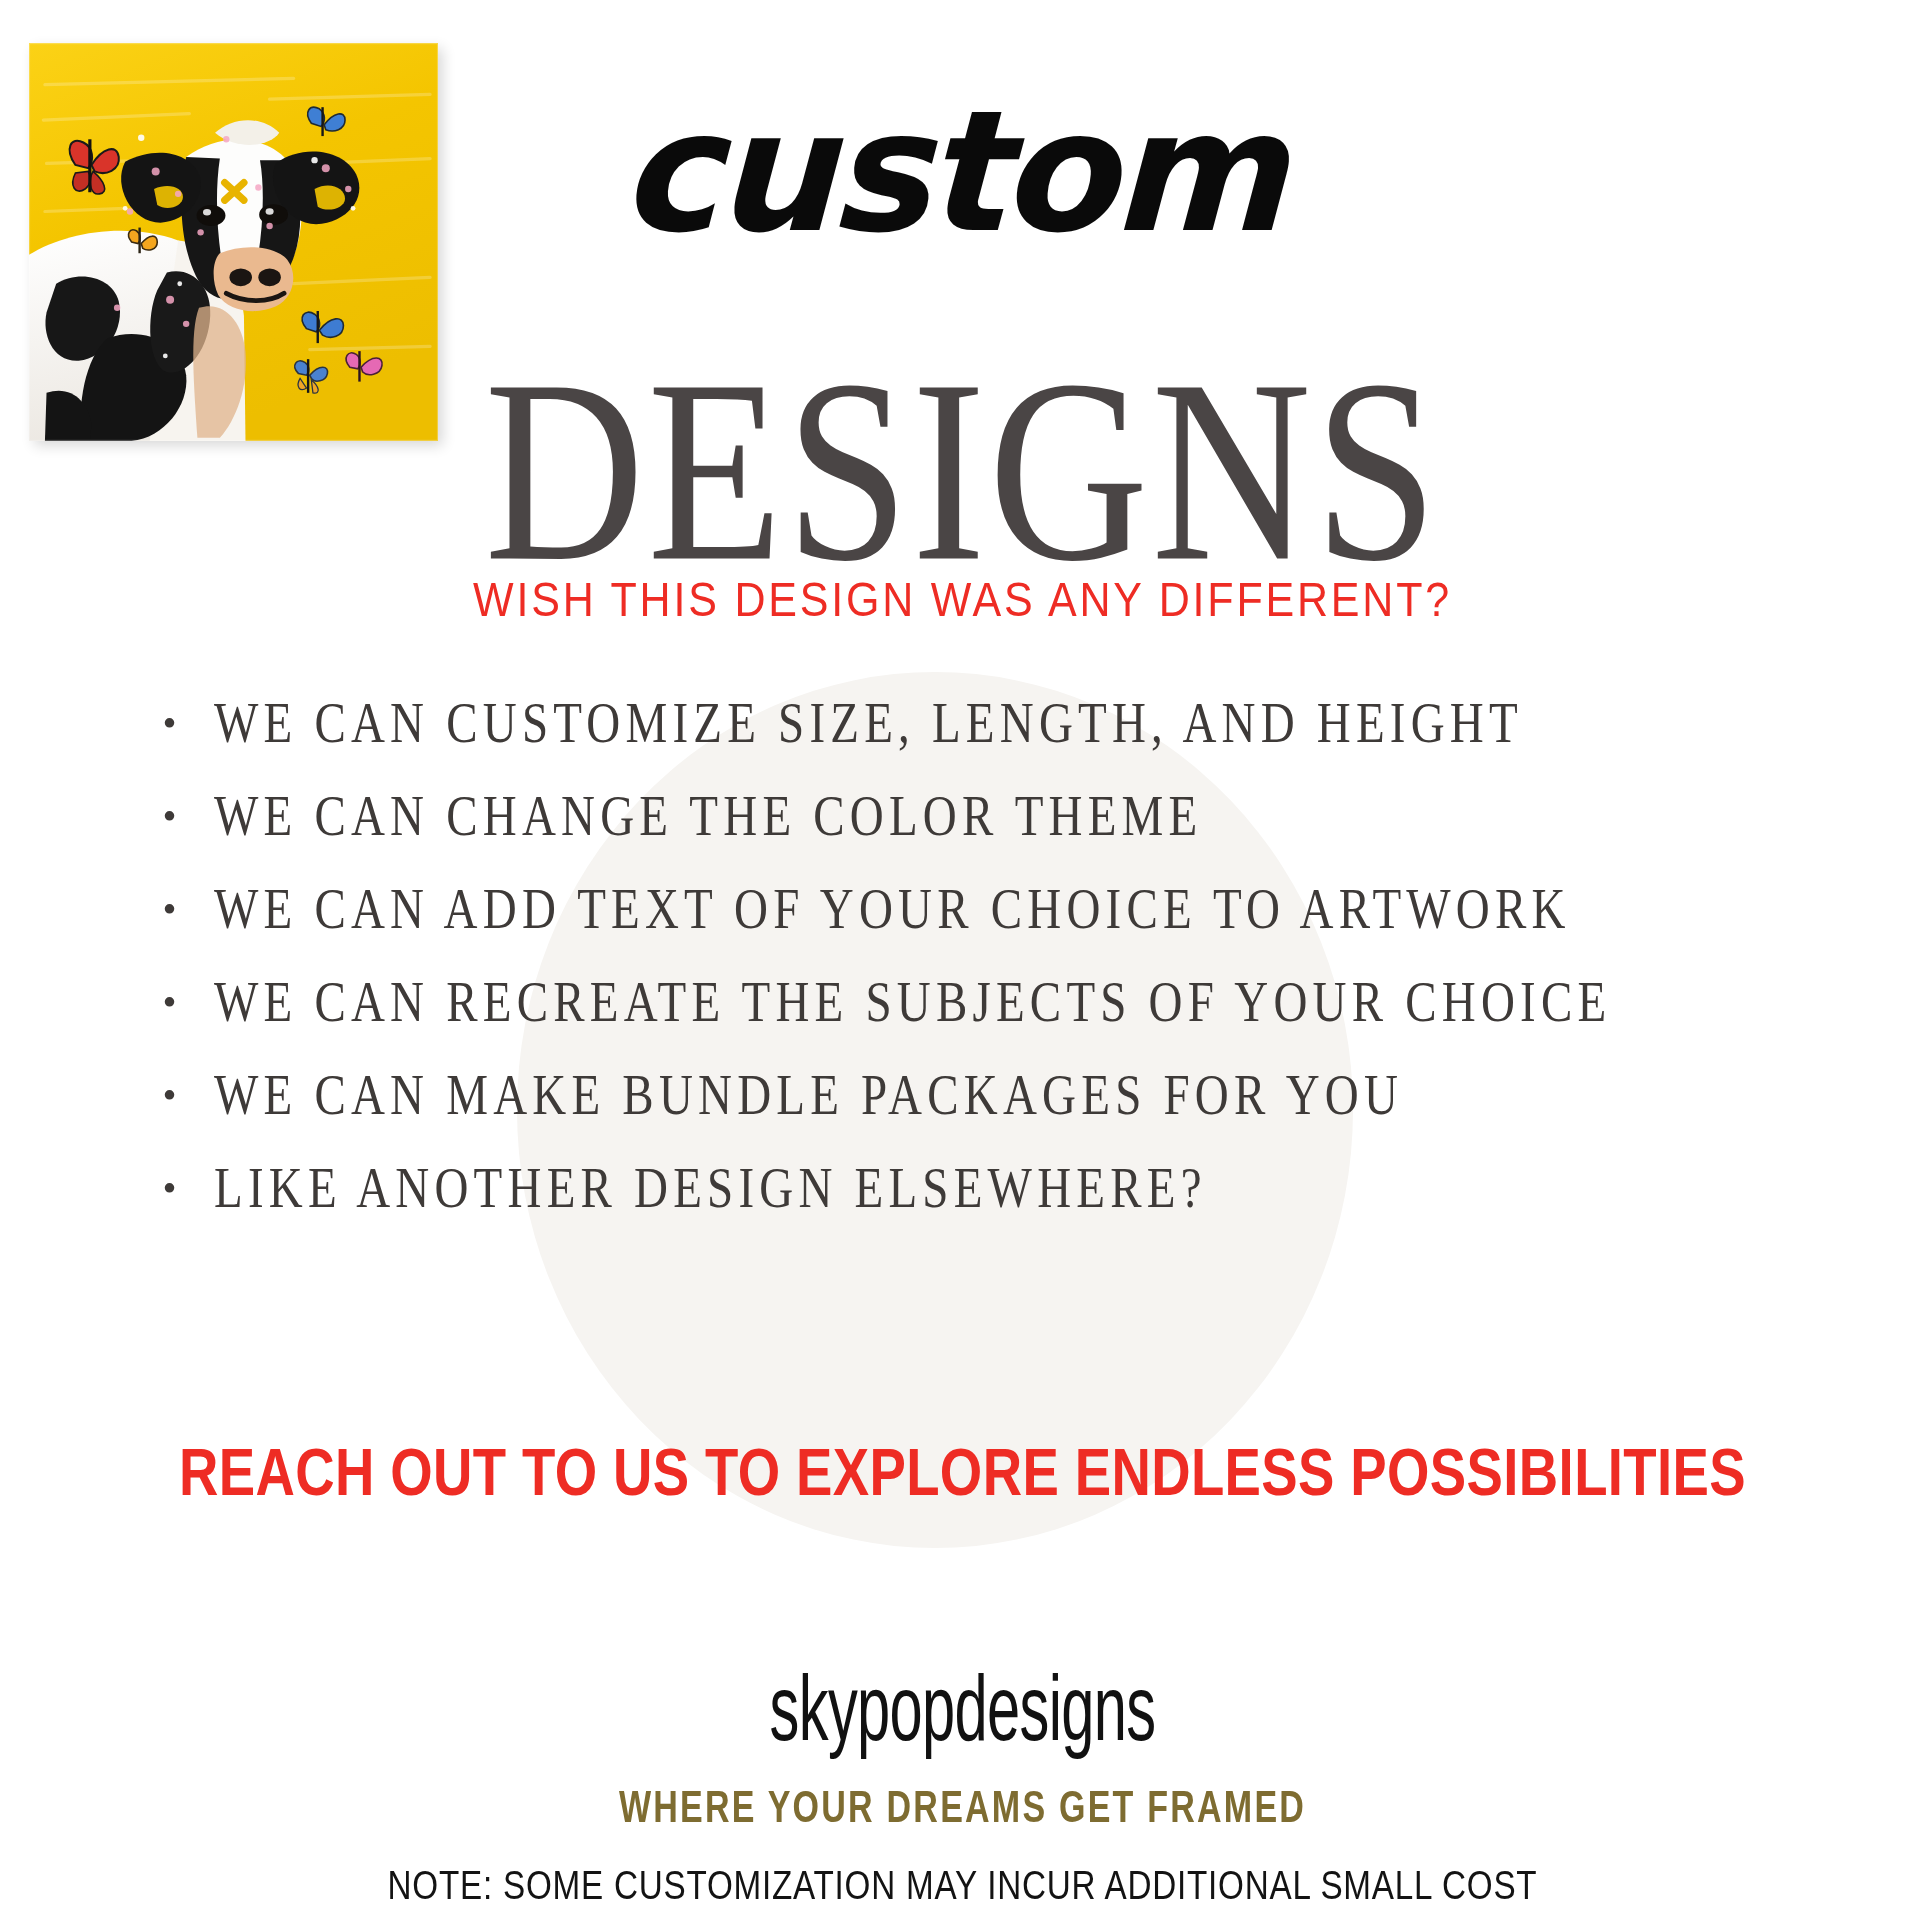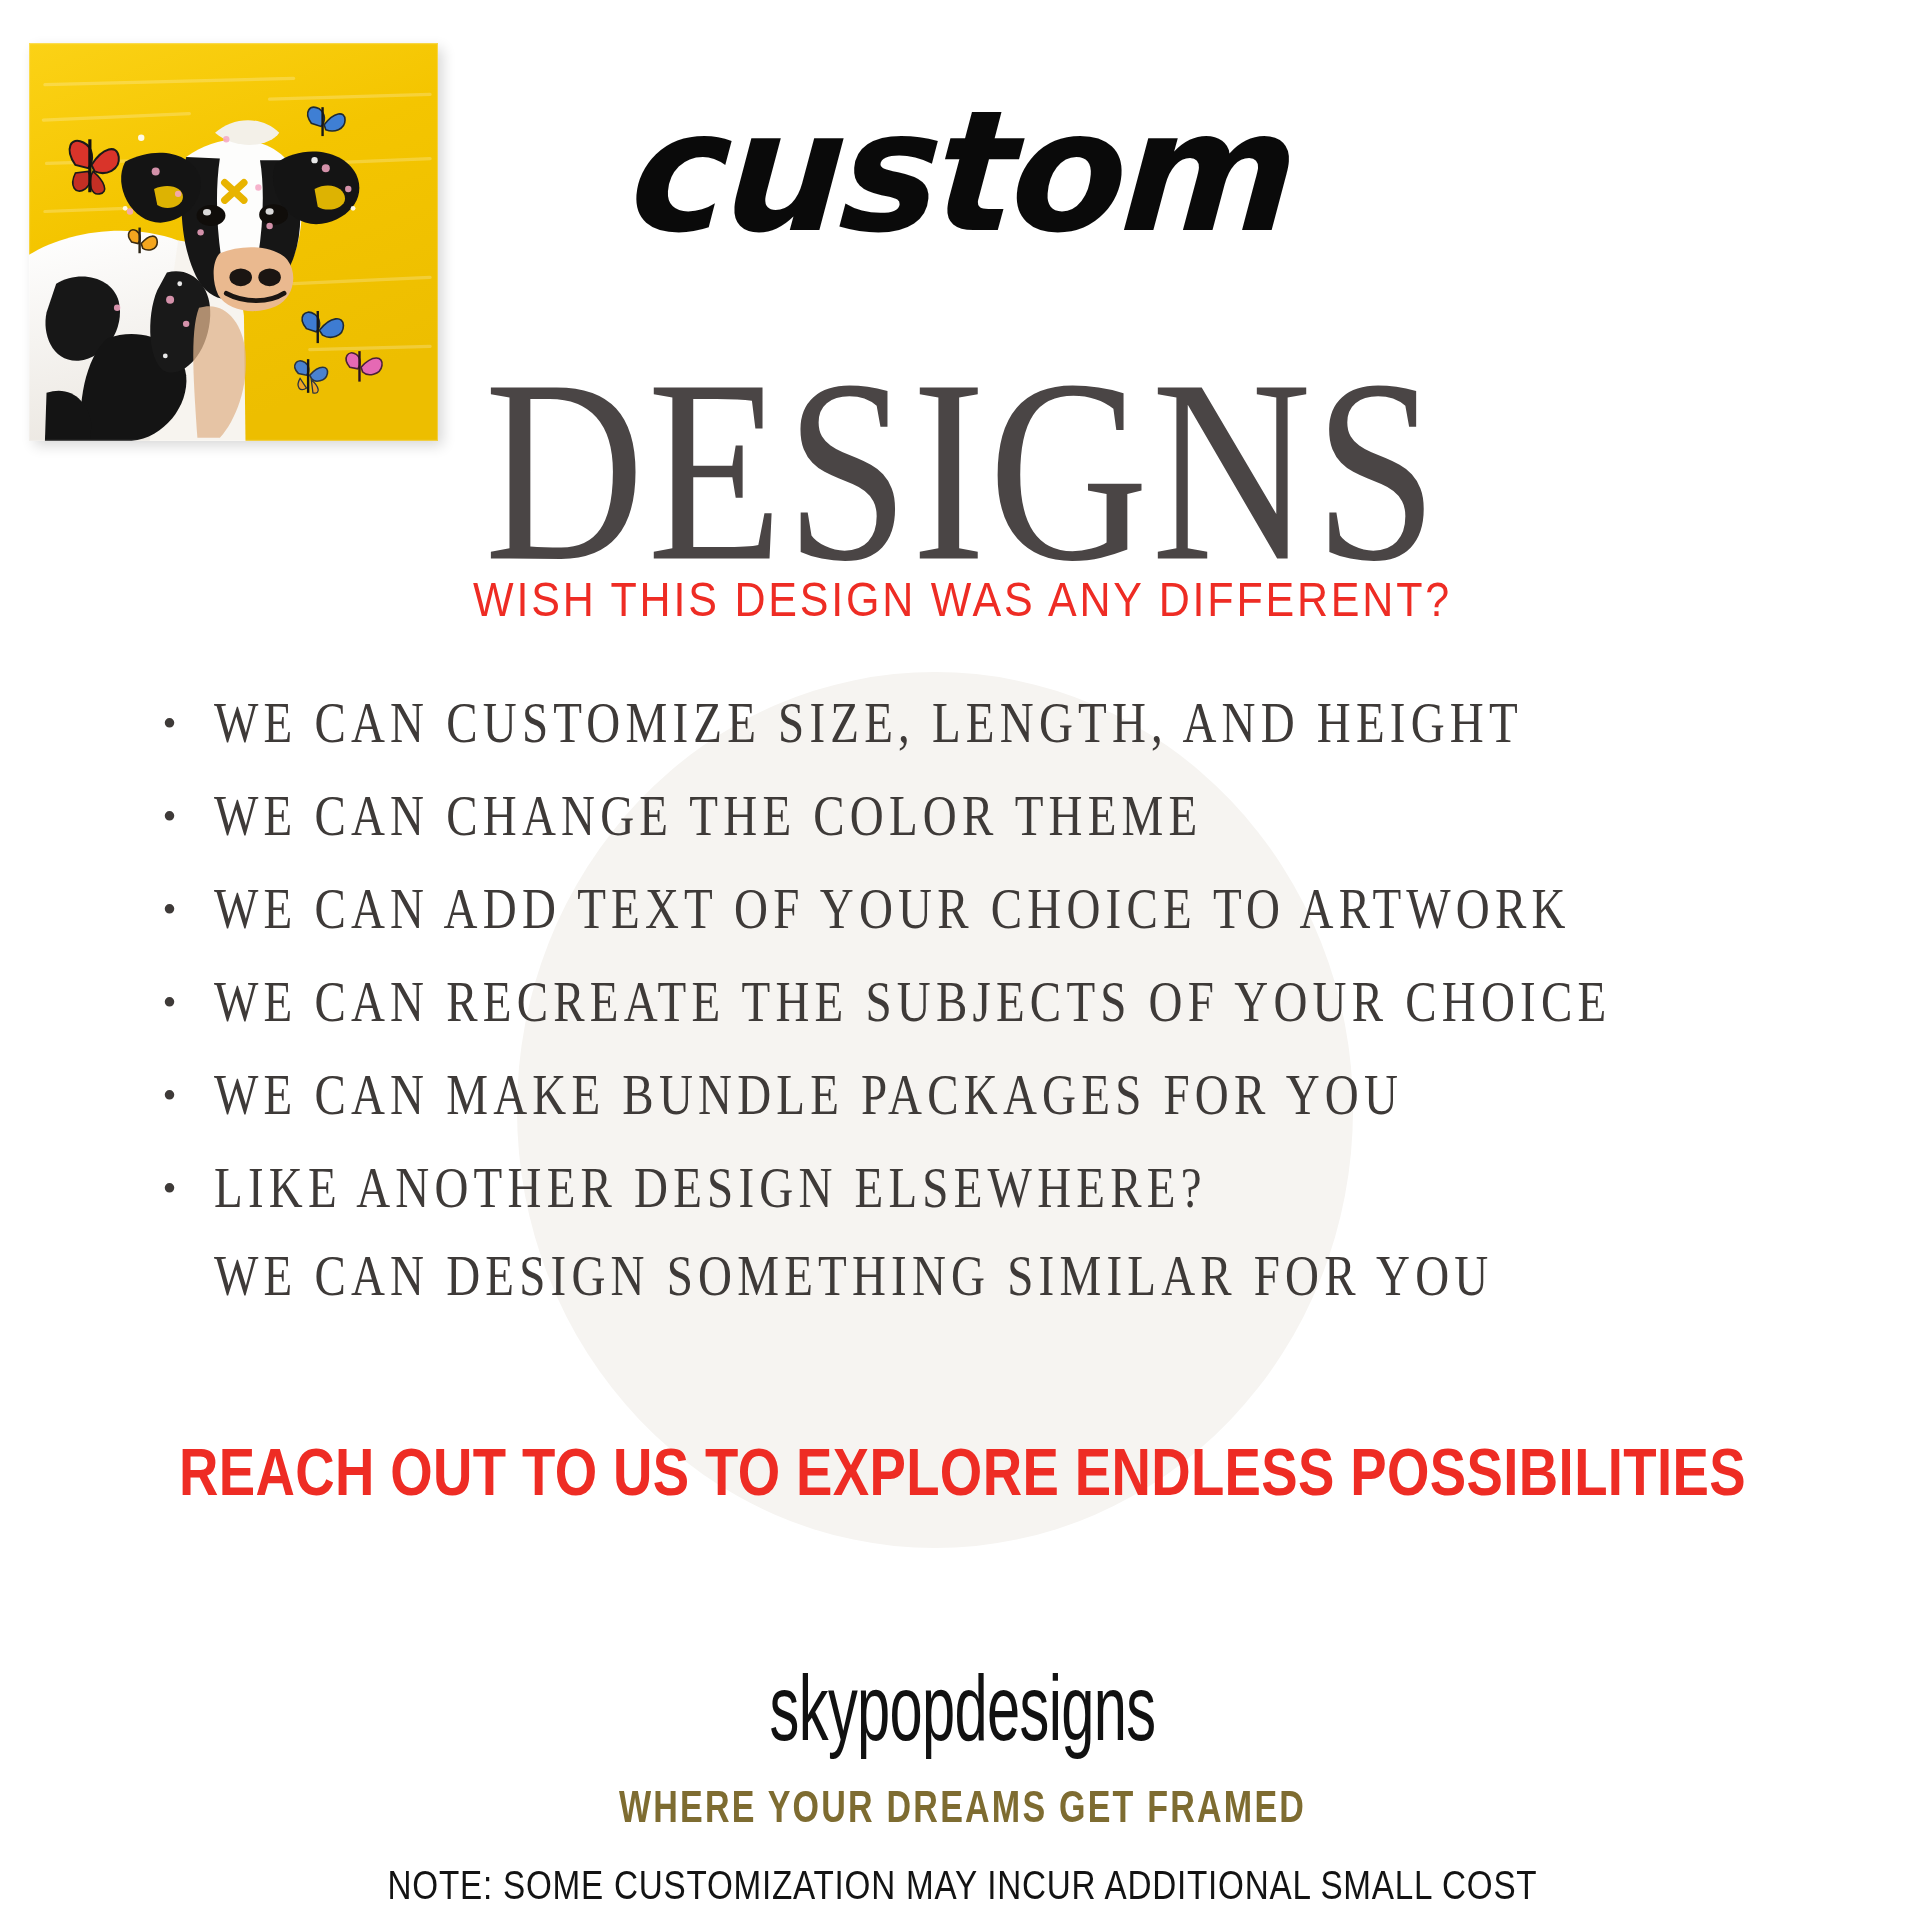--- a/index.html
+++ b/index.html
@@ -337,24 +337,20 @@
     <div class="benefit-row">
       <span class="benefit-bullet">•</span>
       <span class="benefit-text">WE CAN MAKE BUNDLE PACKAGES FOR YOU</span>
     </div>
 
     <div class="benefit-row">
       <span class="benefit-bullet">•</span>
       <span class="benefit-text">LIKE ANOTHER DESIGN ELSEWHERE?</span>
     </div>
 
-    <div class="benefit-row no-bullet continuation">
-      <span class="benefit-bullet">•</span>
-      <span class="benefit-text">WE CAN DESIGN SOMETHING SIMILAR FOR YOU</span>
-    </div>
 
   </div>
 
   <div class="layer" id="cta-line">REACH OUT TO US TO EXPLORE ENDLESS POSSIBILITIES</div>
 
   <div class="layer" id="brand-name">skypopdesigns</div>
   <div class="layer" id="tagline">WHERE  YOUR  DREAMS  GET  FRAMED</div>
   <div class="layer" id="note-line">NOTE: SOME CUSTOMIZATION MAY INCUR ADDITIONAL SMALL COST</div>
 
 </div>

